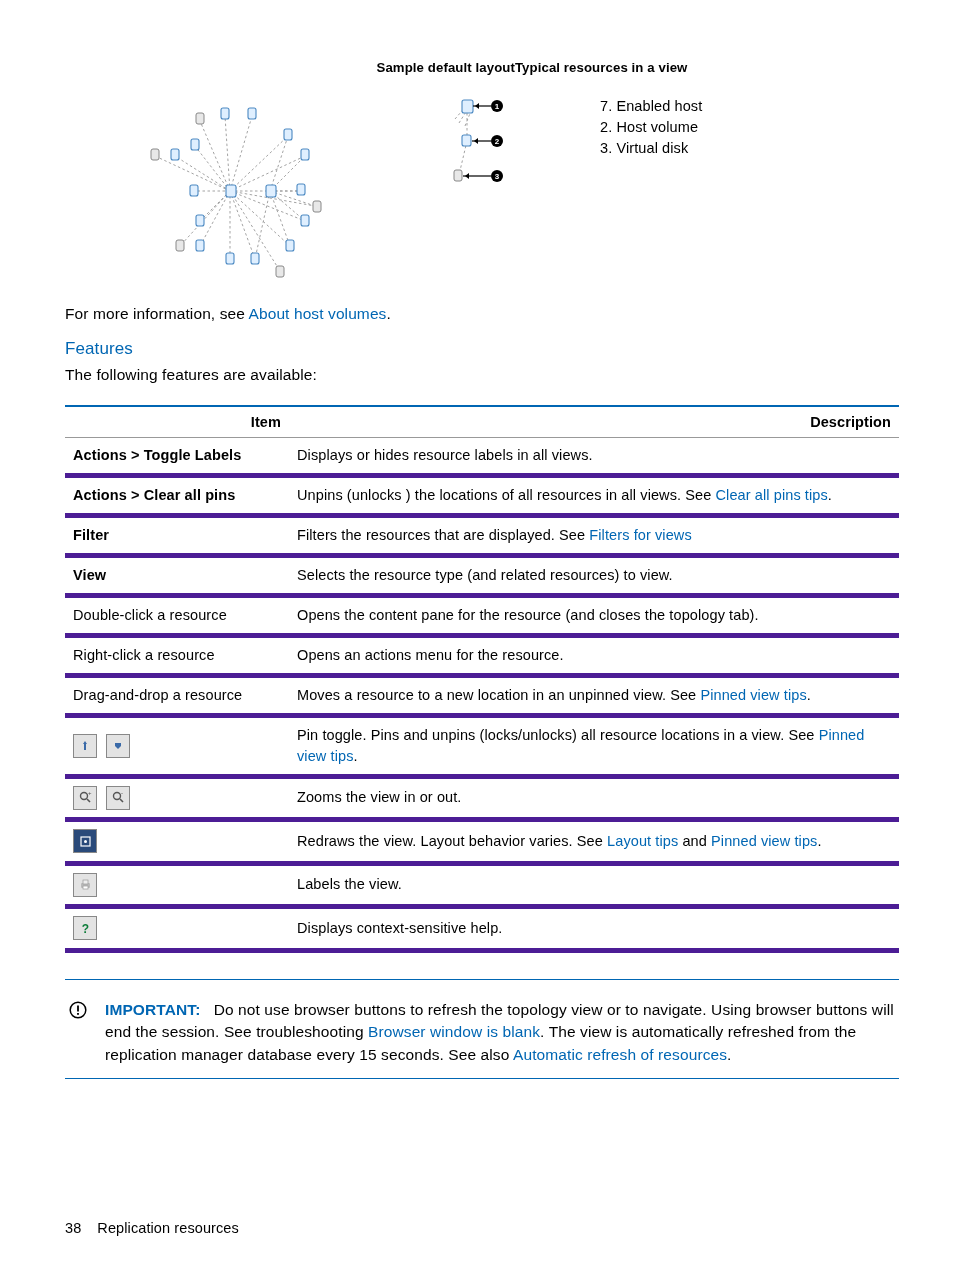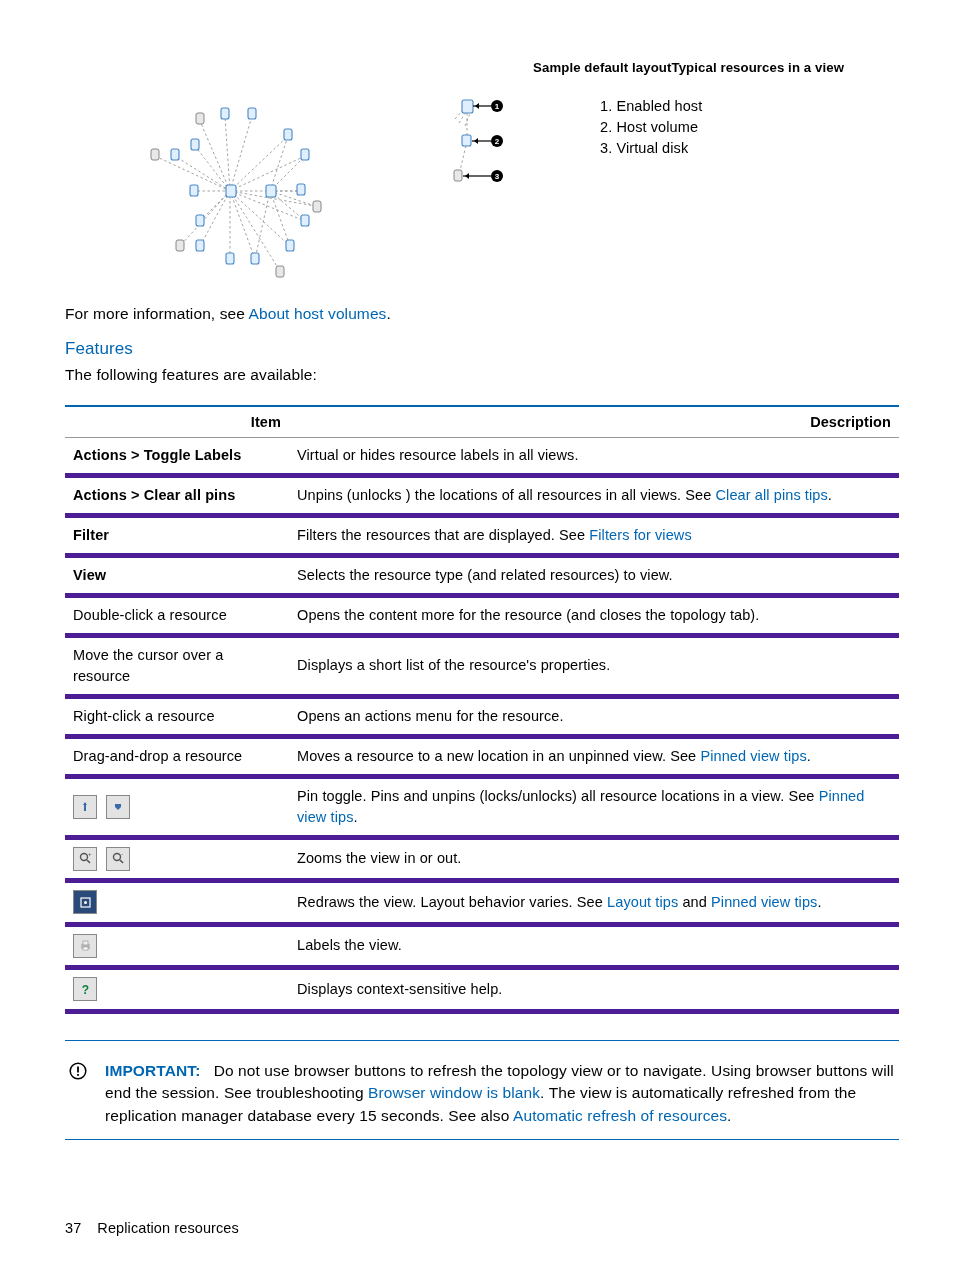--- a/index.html
+++ b/index.html
@@ -13,21 +13,21 @@
   }
   .page {
     width: 954px;
     height: 1271px;
     position: relative;
     box-sizing: border-box;
     padding: 60px 55px 40px 65px;
   }
   .top-headers {
     display: flex;
-    justify-content: flex-end;
+    justify-content: center;
     margin: 0 55px 8px 155px;
     font-weight: bold;
     font-size: 13.2px;
   }
   .diagrams {
     display: flex;
     align-items: flex-start;
     margin-bottom: 18px;
   }
   .left-diagram {
@@ -224,21 +224,21 @@
         <line class="solid" x1="27" y1="50" x2="46" y2="50"></line>
         <polygon points="29,50 33,47 33,53" fill="#000"></polygon>
         <circle class="bullet" cx="52" cy="50" r="6"></circle>
         <text class="num" x="52" y="53">2</text>
         <line class="solid" x1="18" y1="85" x2="46" y2="85"></line>
         <polygon points="20,85 24,82 24,88" fill="#000"></polygon>
         <circle class="bullet" cx="52" cy="85" r="6"></circle>
         <text class="num" x="52" y="88">3</text>
       </svg>
       <div class="legend">
-        <div>1. Enabled host</div>
+        <div>7. Enabled host</div>
         <div>2. Host volume</div>
         <div>3. Virtual disk</div>
       </div>
     </div>
   </div>
 
   <div class="body-text">
     <span>For more information, see </span><span class="link">About host volumes</span><span>.</span>
   </div>
 
@@ -246,41 +246,37 @@
   <div class="body-text" style="margin-top:2px;">The following features are available:</div>
 
   <table class="features">
     <tbody>
         <tr>
       <th style="width:208px;">Item</th>
       <th>Description</th>
     </tr>
     <tr>
       <td><b>Actions &gt; Toggle Labels</b></td>
-      <td>Virtual or hides resource labels in all views.</td>
+      <td>Displays or hides resource labels in all views.</td>
     </tr>
     <tr>
       <td><b>Actions &gt; Clear all pins</b></td>
       <td><span>Unpins (unlocks ) the locations of all resources in all views. See </span><span class="link">Clear all pins tips</span><span>.</span></td>
     </tr>
     <tr>
       <td><b>Filter</b></td>
       <td><span>Filters the resources that are displayed. See </span><span class="link">Filters for views</span></td>
     </tr>
     <tr>
       <td><b>View</b></td>
       <td>Selects the resource type (and related resources) to view.</td>
     </tr>
     <tr>
       <td>Double-click a resource</td>
-      <td>Opens the content more for the resource (and closes the topology tab).</td>
-    </tr>
-    <tr>
-      <td>Move the cursor over a resource</td>
-      <td>Displays a short list of the resource's properties.</td>
+      <td>Opens the content pane for the resource (and closes the topology tab).</td>
     </tr>
     <tr>
       <td>Right-click a resource</td>
       <td>Opens an actions menu for the resource.</td>
     </tr>
     <tr>
       <td>Drag-and-drop a resource</td>
       <td><span>Moves a resource to a new location in an unpinned view. See </span><span class="link">Pinned view tips</span><span>.</span></td>
     </tr>
     <tr>
@@ -360,16 +356,16 @@
           <rect x="8.1" y="4.5" width="1.8" height="6" fill="#000"></rect>
           <rect x="8.1" y="12" width="1.8" height="1.8" fill="#000"></rect>
         </svg>
     </div>
     <div class="important-text">
       <span class="imp-label">IMPORTANT:</span>&nbsp;&nbsp;&nbsp;<span>Do not use browser buttons to refresh the topology view or to navigate. Using browser buttons will end the session. See troubleshooting </span><span class="link">Browser window is blank</span><span>. The view is automatically refreshed from the replication manager database every 15 seconds. See also </span><span class="link">Automatic refresh of resources</span><span>.</span>
     </div>
   </div>
 
   <div class="footer">
-    <span class="pg">37</span><span>Replication resources</span>
+    <span class="pg">38</span><span>Replication resources</span>
   </div>
 
 </div>
 
 </body></html>

